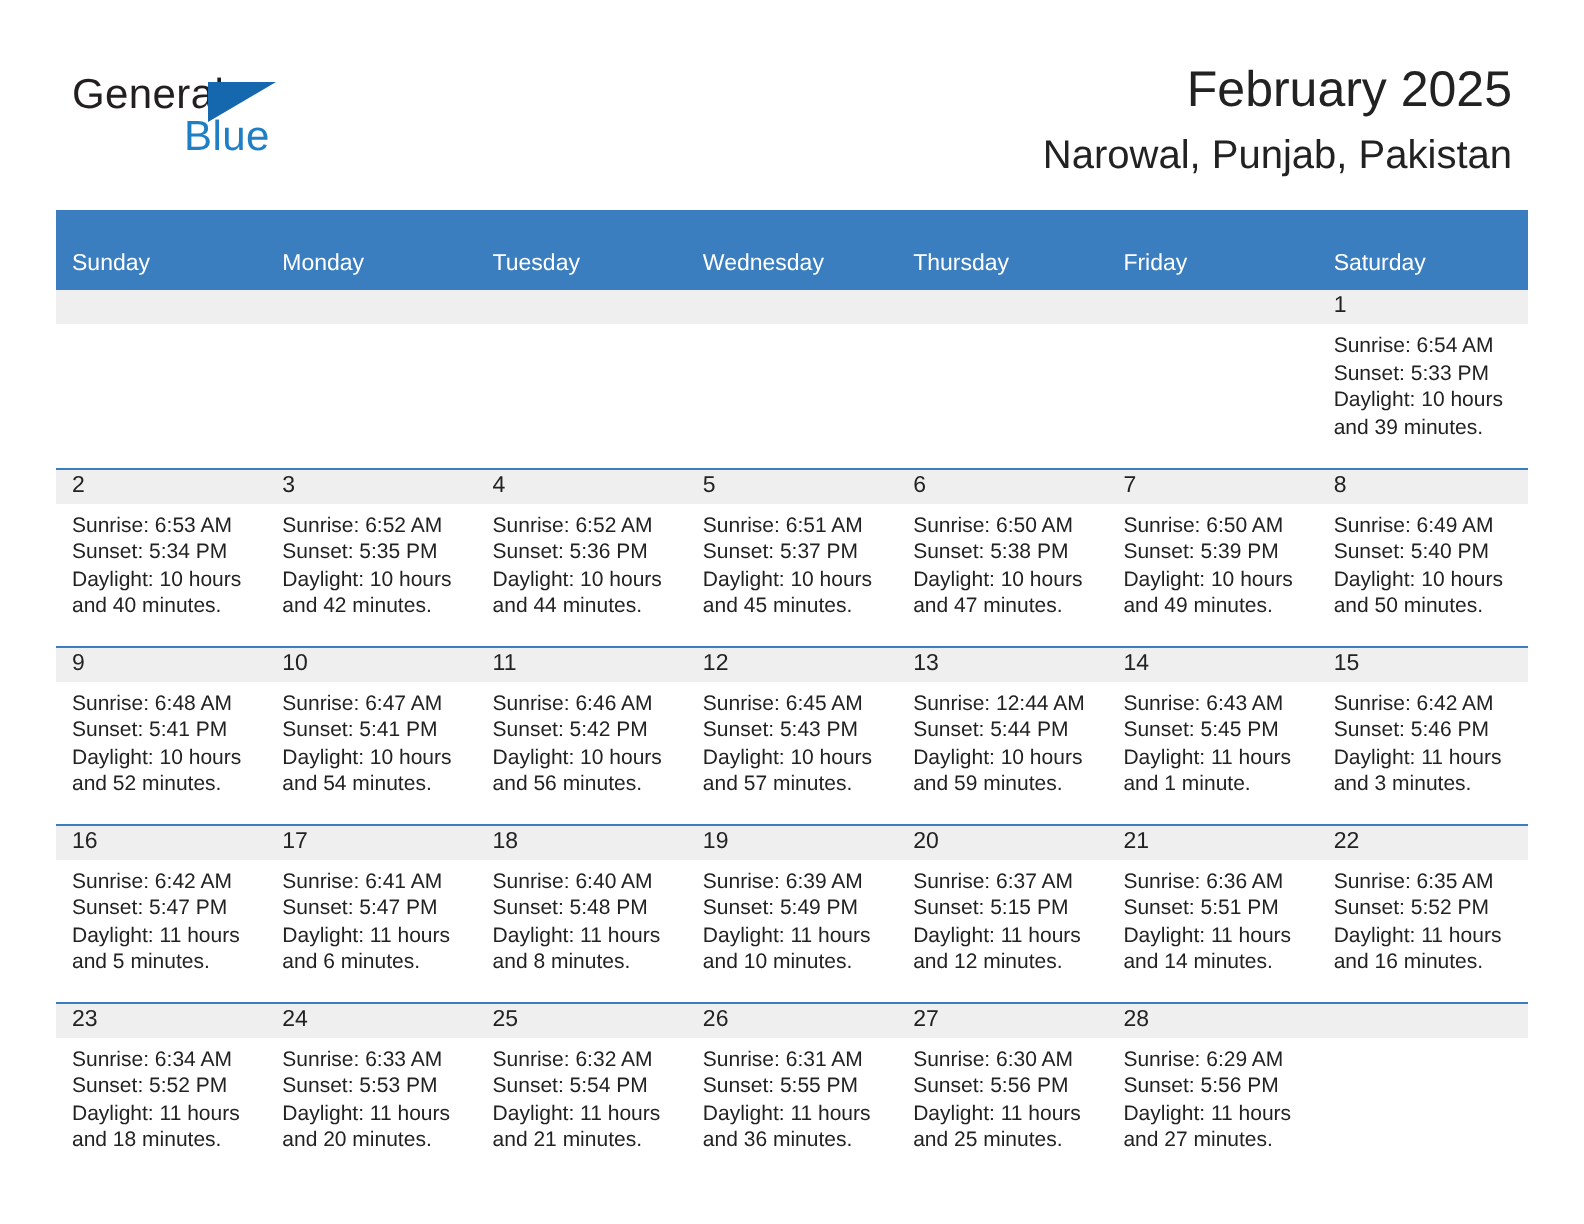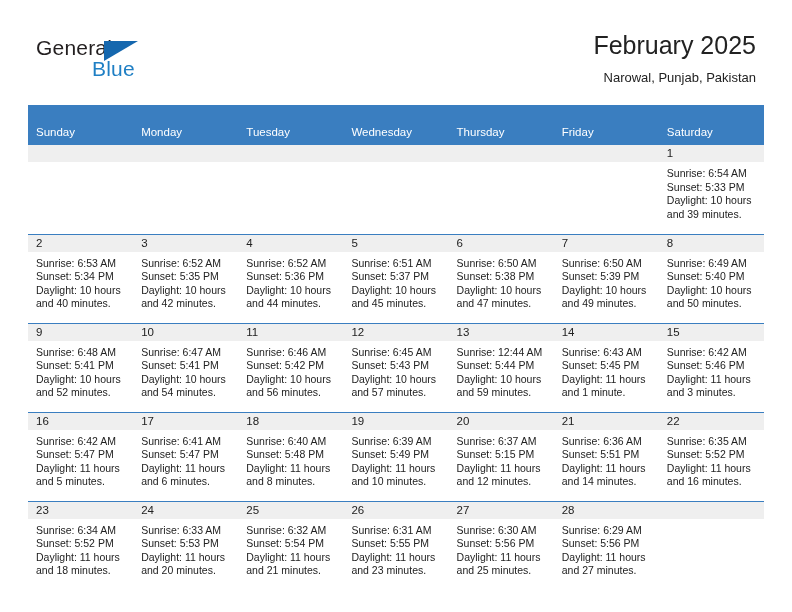--- a/index.html
+++ b/index.html
@@ -73,21 +73,21 @@
     top: 30px;
     text-align: right;
   }
   .cal-title {
     font-size: 25px;
     color: #222222;
     line-height: 30px;
     white-space: nowrap;
   }
   .cal-subtitle {
-    font-size: 13px;
+    font-size: 20px;
     color: #222222;
     line-height: 20px;
     margin-top: 8px;
     white-space: nowrap;
   }
 
   
   .calendar {
     position: absolute;
     left: 28px;
@@ -471,21 +471,21 @@
             <div>Daylight: 11 hours</div>
             <div>and 21 minutes.</div>
           </div>
         </td>
         <td>
           <div class="daynum-band">26</div>
           <div class="cell-body">
             <div>Sunrise: 6:31 AM</div>
             <div>Sunset: 5:55 PM</div>
             <div>Daylight: 11 hours</div>
-            <div>and 23 minutes.</div>
+            <div>and 36 minutes.</div>
           </div>
         </td>
         <td>
           <div class="daynum-band">27</div>
           <div class="cell-body">
             <div>Sunrise: 6:30 AM</div>
             <div>Sunset: 5:56 PM</div>
             <div>Daylight: 11 hours</div>
             <div>and 25 minutes.</div>
           </div>

